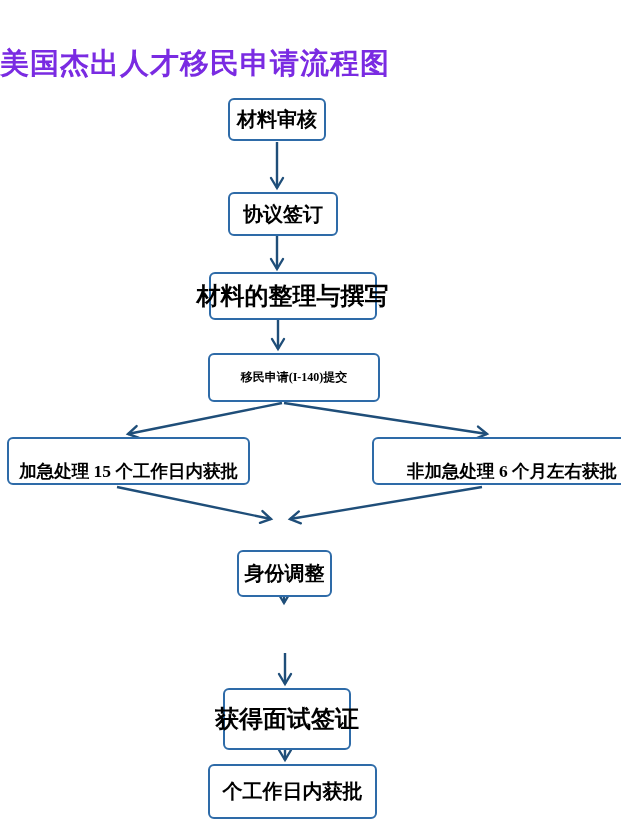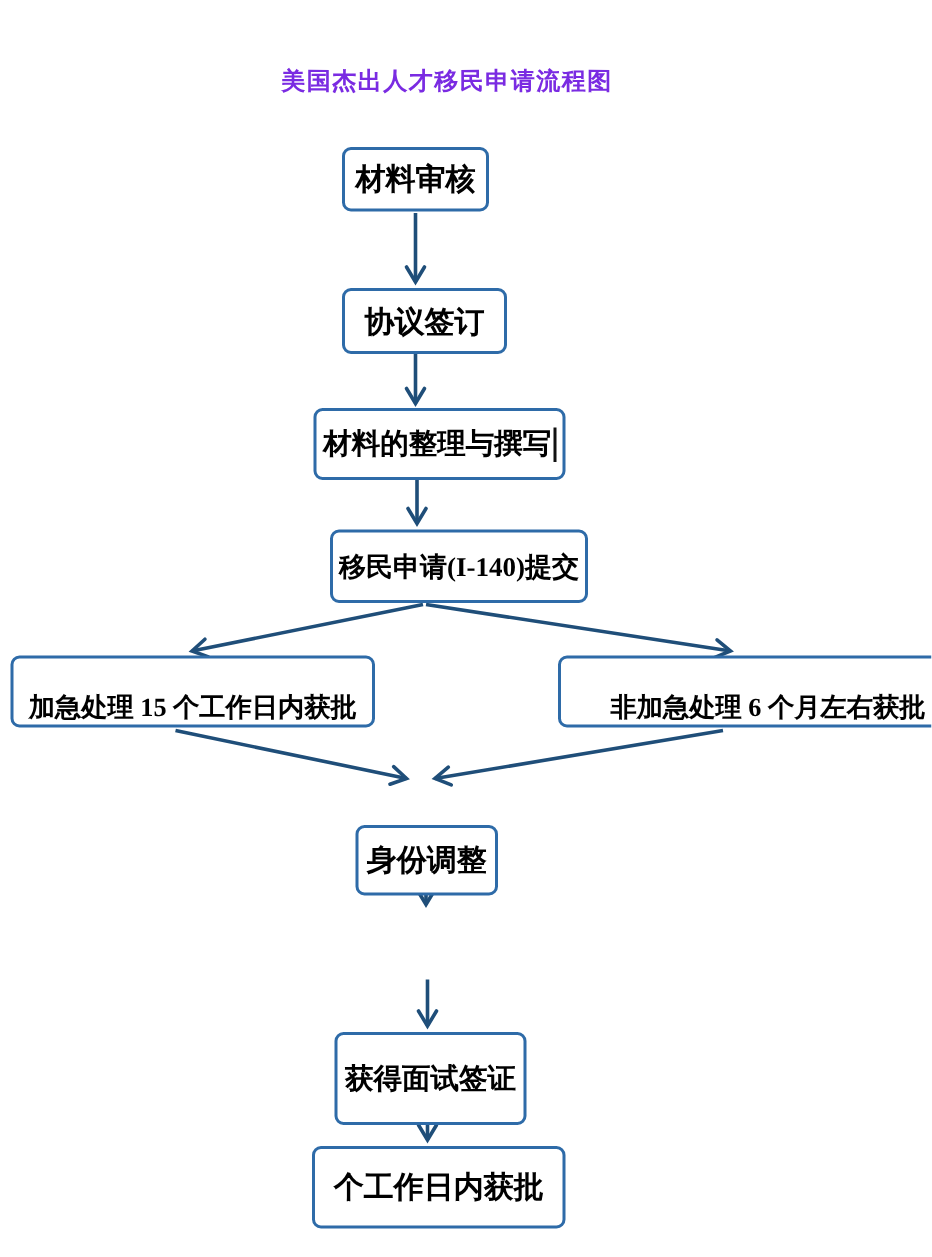--- a/index.html
+++ b/index.html
@@ -13,24 +13,24 @@
     height: 838px;
     background: #ffffff;
     overflow: hidden;
     font-family: "Liberation Serif", serif;
   }
   .title {
     position: absolute;
     left: 0;
     top: 44px;
     width: 596px;
-    text-align: center;
+    text-align: left;
     font-family: "Liberation Sans", sans-serif;
     font-weight: bold;
-    font-size: 16px;
+    font-size: 29px;
     letter-spacing: 1px;
     color: #7A2BE2;
     white-space: nowrap;
   }
   .arrows {
     position: absolute;
     left: 0;
     top: 0;
   }
   .arrows line {
@@ -44,22 +44,22 @@
     border-radius: 6px;
     background: #ffffff;
     display: flex;
     align-items: center;
     justify-content: center;
     font-weight: bold;
     color: #000000;
     white-space: nowrap;
     font-size: 20px;
   }
-  .fs19 { font-size: 19px; }
-  .fs18 { font-size: 18px; margin-left: 12px; }
+  .fs19 { font-size: 24px; }
+  .fs18 { font-size: 12px; }
   .fs17 { font-size: 17.5px; align-items: flex-end; }
   .caret {
     display: inline-block;
     width: 2px;
     height: 23px;
     background: #111111;
     margin-left: 1px;
     vertical-align: middle;
   }
 </style>

